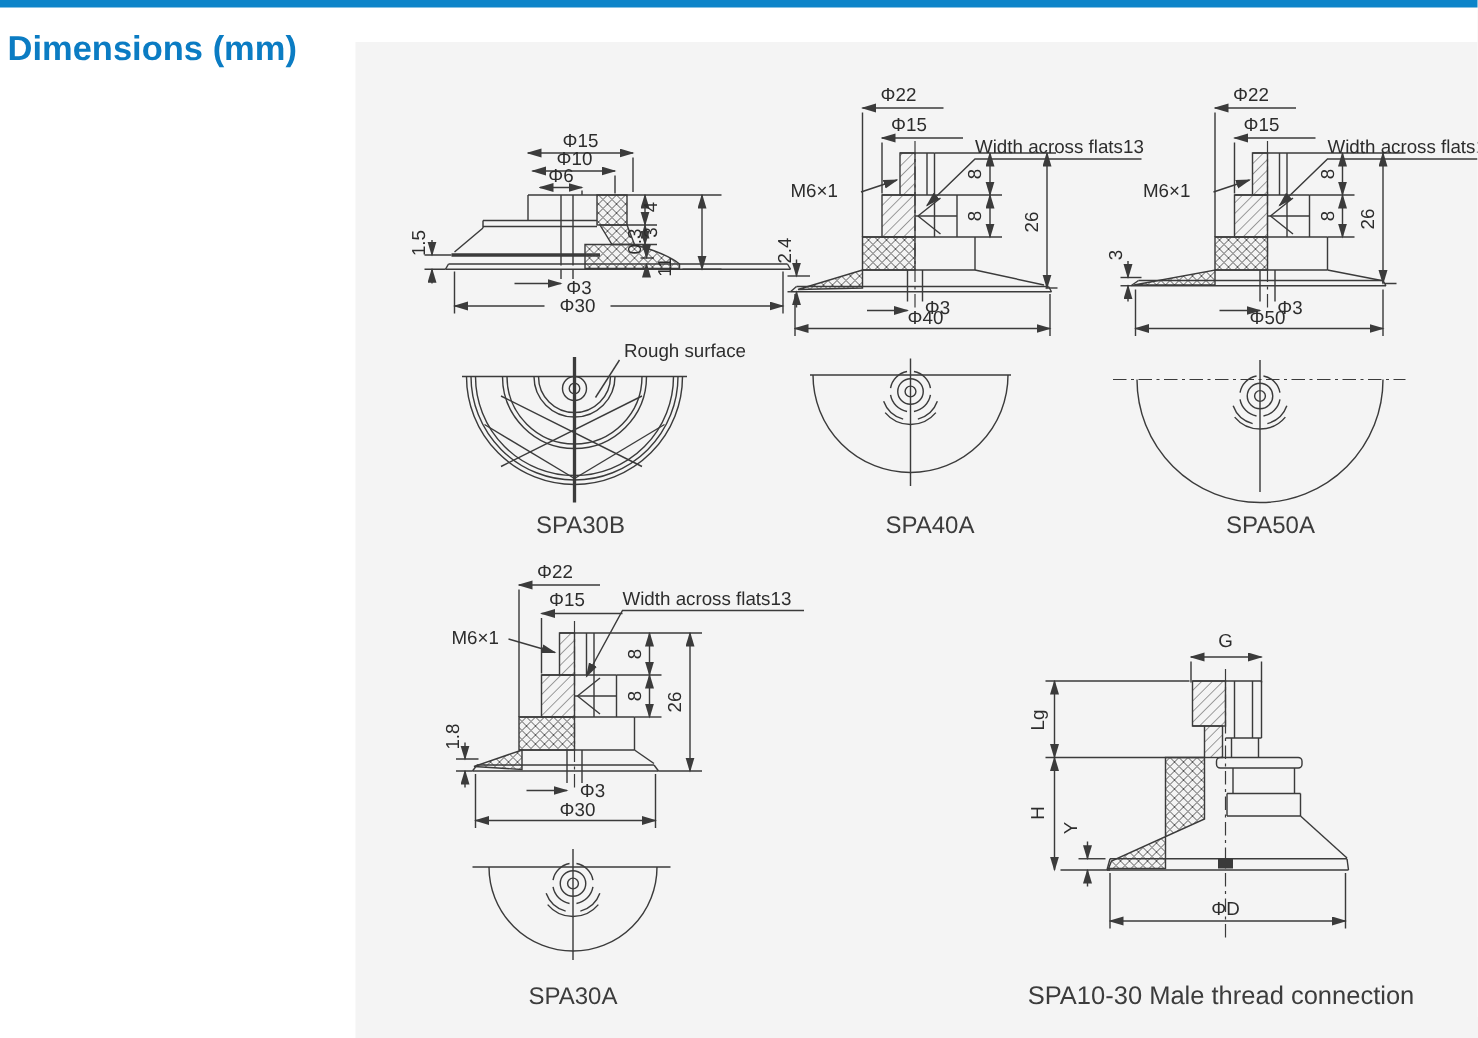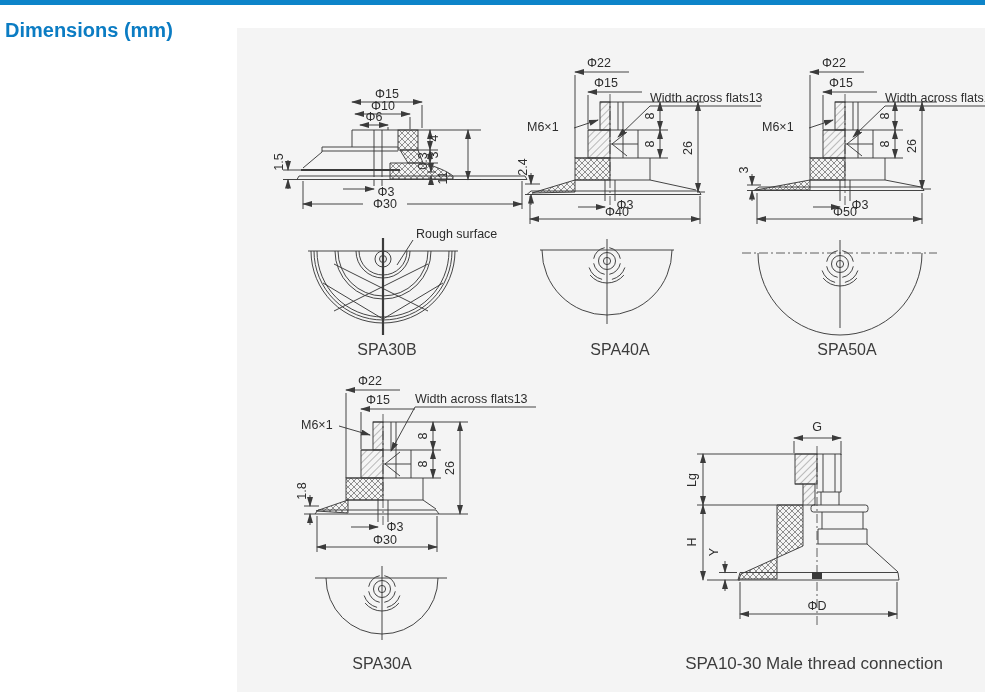--- a/index.html
+++ b/index.html
@@ -1,21 +1,21 @@
 <!DOCTYPE html>
 <html><head>
 <meta charset="utf-8">
 <style>
   html,body { margin:0; padding:0; }
   body {
     width:985px; height:692px; position:relative; overflow:hidden;
     background:#ffffff; font-family:"Liberation Sans", sans-serif;
   }
   .topbar { position:absolute; left:0; top:0; width:985px; height:5px; background:#0d84c9; }
-  .title  { position:absolute; left:5px; top:19px; margin:0; font-size:20px; font-weight:bold;
+  .title  { position:absolute; left:5px; top:19px; margin:0; font-size:23px; font-weight:bold;
             color:#0b7cc3; font-family:"Liberation Sans", sans-serif; }
   .panel  { position:absolute; left:237px; top:28px; width:748px; height:664px; background:#f4f4f4; }
   svg { display:block; }
   svg g.draw { stroke:#3b3b3b; stroke-width:0.95; fill:none; stroke-linecap:butt; }
   svg text { stroke:none; fill:#2d2d2d; font-family:"Liberation Sans", sans-serif; }
   .dim  { font-size:12.5px; }
   .model { font-size:16px; fill:#3c3c3c; }
   .model-lg { font-size:17px; fill:#3c3c3c; }
   .thick { stroke-width:2.2; }
   .cl { stroke-dasharray:9 3 2 3; stroke-width:0.8; }

